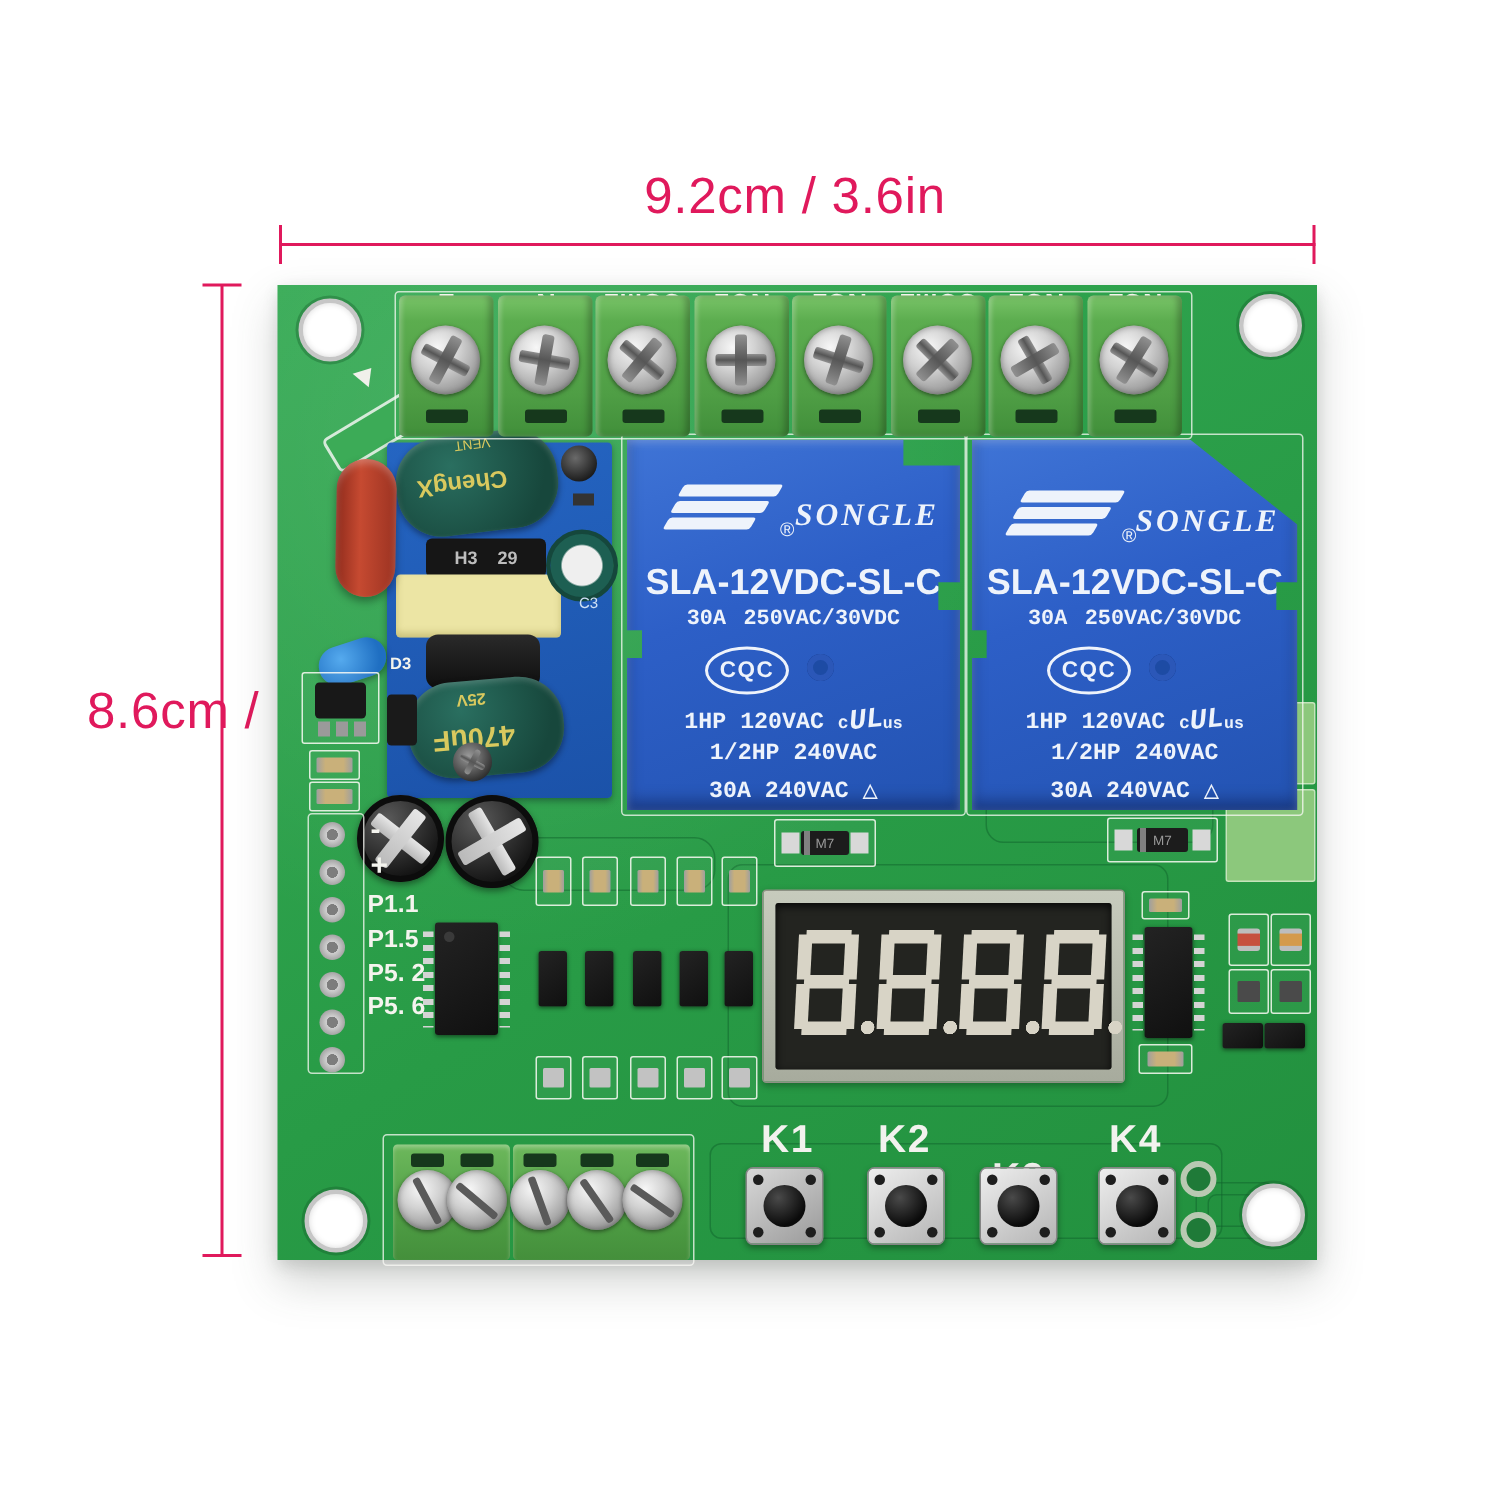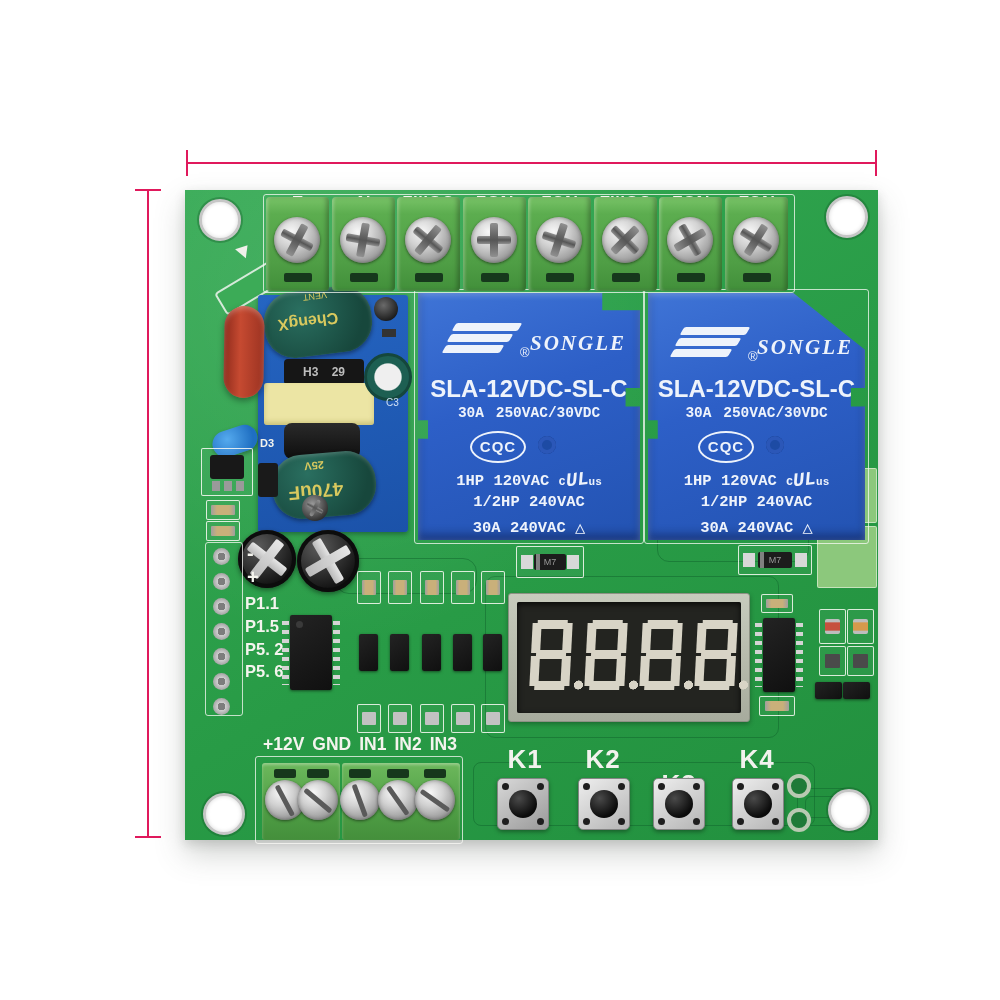--- a/index.html
+++ b/index.html
@@ -97,25 +97,27 @@
 
   .led{position:absolute;border-radius:2px;}
   .pour{position:absolute;background:#8cc87c;border:1px solid rgba(235,245,230,.6);border-radius:2px;}
   .padring{position:absolute;width:16px;height:16px;border-radius:50%;border:4px solid #b9c9b2;background:#1f7a38;}
 </style>
 </head>
 <body>
 
 <div class="scene">
 
+  <div class="abs dim dim-label" style="left:330px;top:112px;width:400px;text-align:center;">9.2cm / 3.6in</div>
   <div class="abs dim-line" style="left:187px;top:162px;width:690px;height:2px;"></div>
   <div class="abs dim-line" style="left:186px;top:150px;width:2px;height:26px;"></div>
   <div class="abs dim-line" style="left:875px;top:150px;width:2px;height:26px;"></div>
 
   <div class="abs dim dim-label" style="left:58px;top:452px;line-height:1.3;">
+    <div>8.6cm /</div>
   </div>
   <div class="abs dim-line" style="left:147px;top:190px;width:2px;height:648px;"></div>
   <div class="abs dim-line" style="left:135px;top:189px;width:26px;height:2px;"></div>
   <div class="abs dim-line" style="left:135px;top:836px;width:26px;height:2px;"></div>
 
   <div class="pcb">
 
     <div class="trace" style="left:300px;top:386px;width:292px;height:160px;"></div>
     <div class="trace" style="left:288px;top:572px;width:340px;height:62px;border-radius:8px;"></div>
     <div class="trace" style="left:612px;top:598px;width:52px;height:36px;border-radius:8px;"></div>
@@ -424,27 +426,20 @@
       </div>
     <div class="resbox" style="left:634px;top:456px;width:25px;height:28px;">
         <span class="chip" style="left:5px;top:7px;width:15px;height:14px;background:#4a4a4a;"></span>
       </div>
     <div class="resbox" style="left:662px;top:456px;width:25px;height:28px;">
         <span class="chip" style="left:5px;top:7px;width:15px;height:14px;background:#4a4a4a;"></span>
       </div>
     <div class="ic" style="left:630px;top:492px;width:27px;height:17px;"></div>
     <div class="ic" style="left:658px;top:492px;width:27px;height:17px;"></div>
 
-    <div class="abs" style="left:78px;top:544px;width:194px;display:flex;justify-content:space-between;font-size:17.5px;font-weight:bold;color:#f4f4ee;">
-      <span>+12V</span>
-      <span>GND</span>
-      <span>IN1</span>
-      <span>IN2</span>
-      <span>IN3</span>
-    </div>
 
     <div class="silk" style="left:70px;top:566px;width:206px;height:86px;"></div>
     <div class="abs" style="left:77px;top:573px;width:78px;height:77px;border-radius:3px;background:linear-gradient(180deg,#6db85c,#4f9e45 60%,#448f3b);box-shadow:inset 0 2px 3px rgba(255,255,255,.3);"></div>
     <div class="abs" style="left:157px;top:573px;width:118px;height:77px;border-radius:3px;background:linear-gradient(180deg,#6db85c,#4f9e45 60%,#448f3b);box-shadow:inset 0 2px 3px rgba(255,255,255,.3);"></div>
     <div class="wire-slot" style="left:89px;top:579px;"></div>
     <div class="wire-slot" style="left:122px;top:579px;"></div>
     <div class="wire-slot" style="left:164px;top:579px;"></div>
     <div class="wire-slot" style="left:202px;top:579px;"></div>
     <div class="wire-slot" style="left:239px;top:579px;"></div>
     <div class="screw" style="left:80px;top:590px;width:40px;height:40px;">

